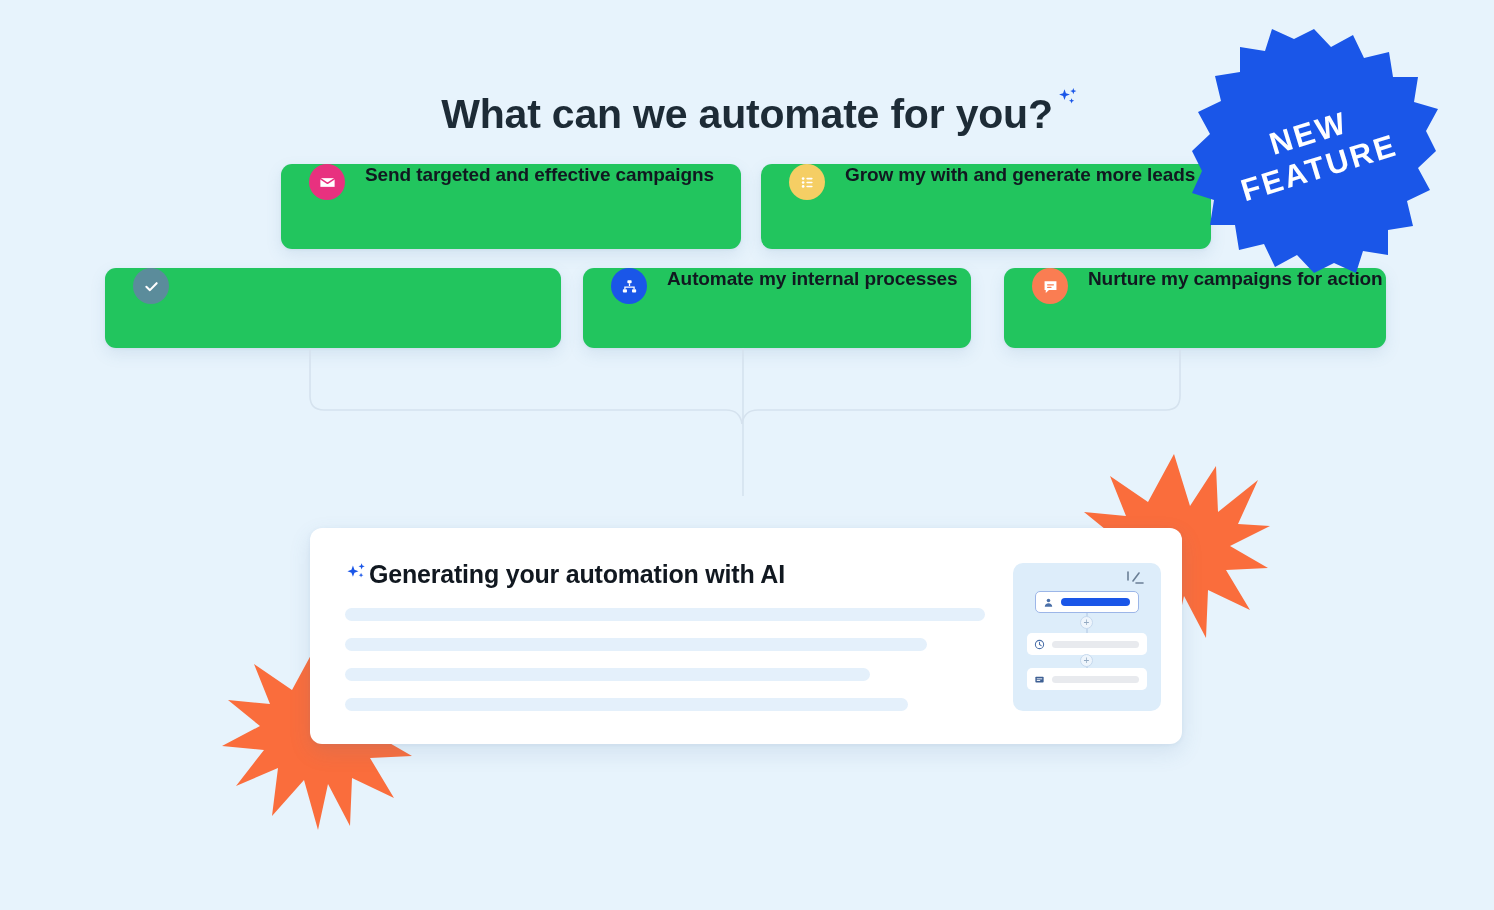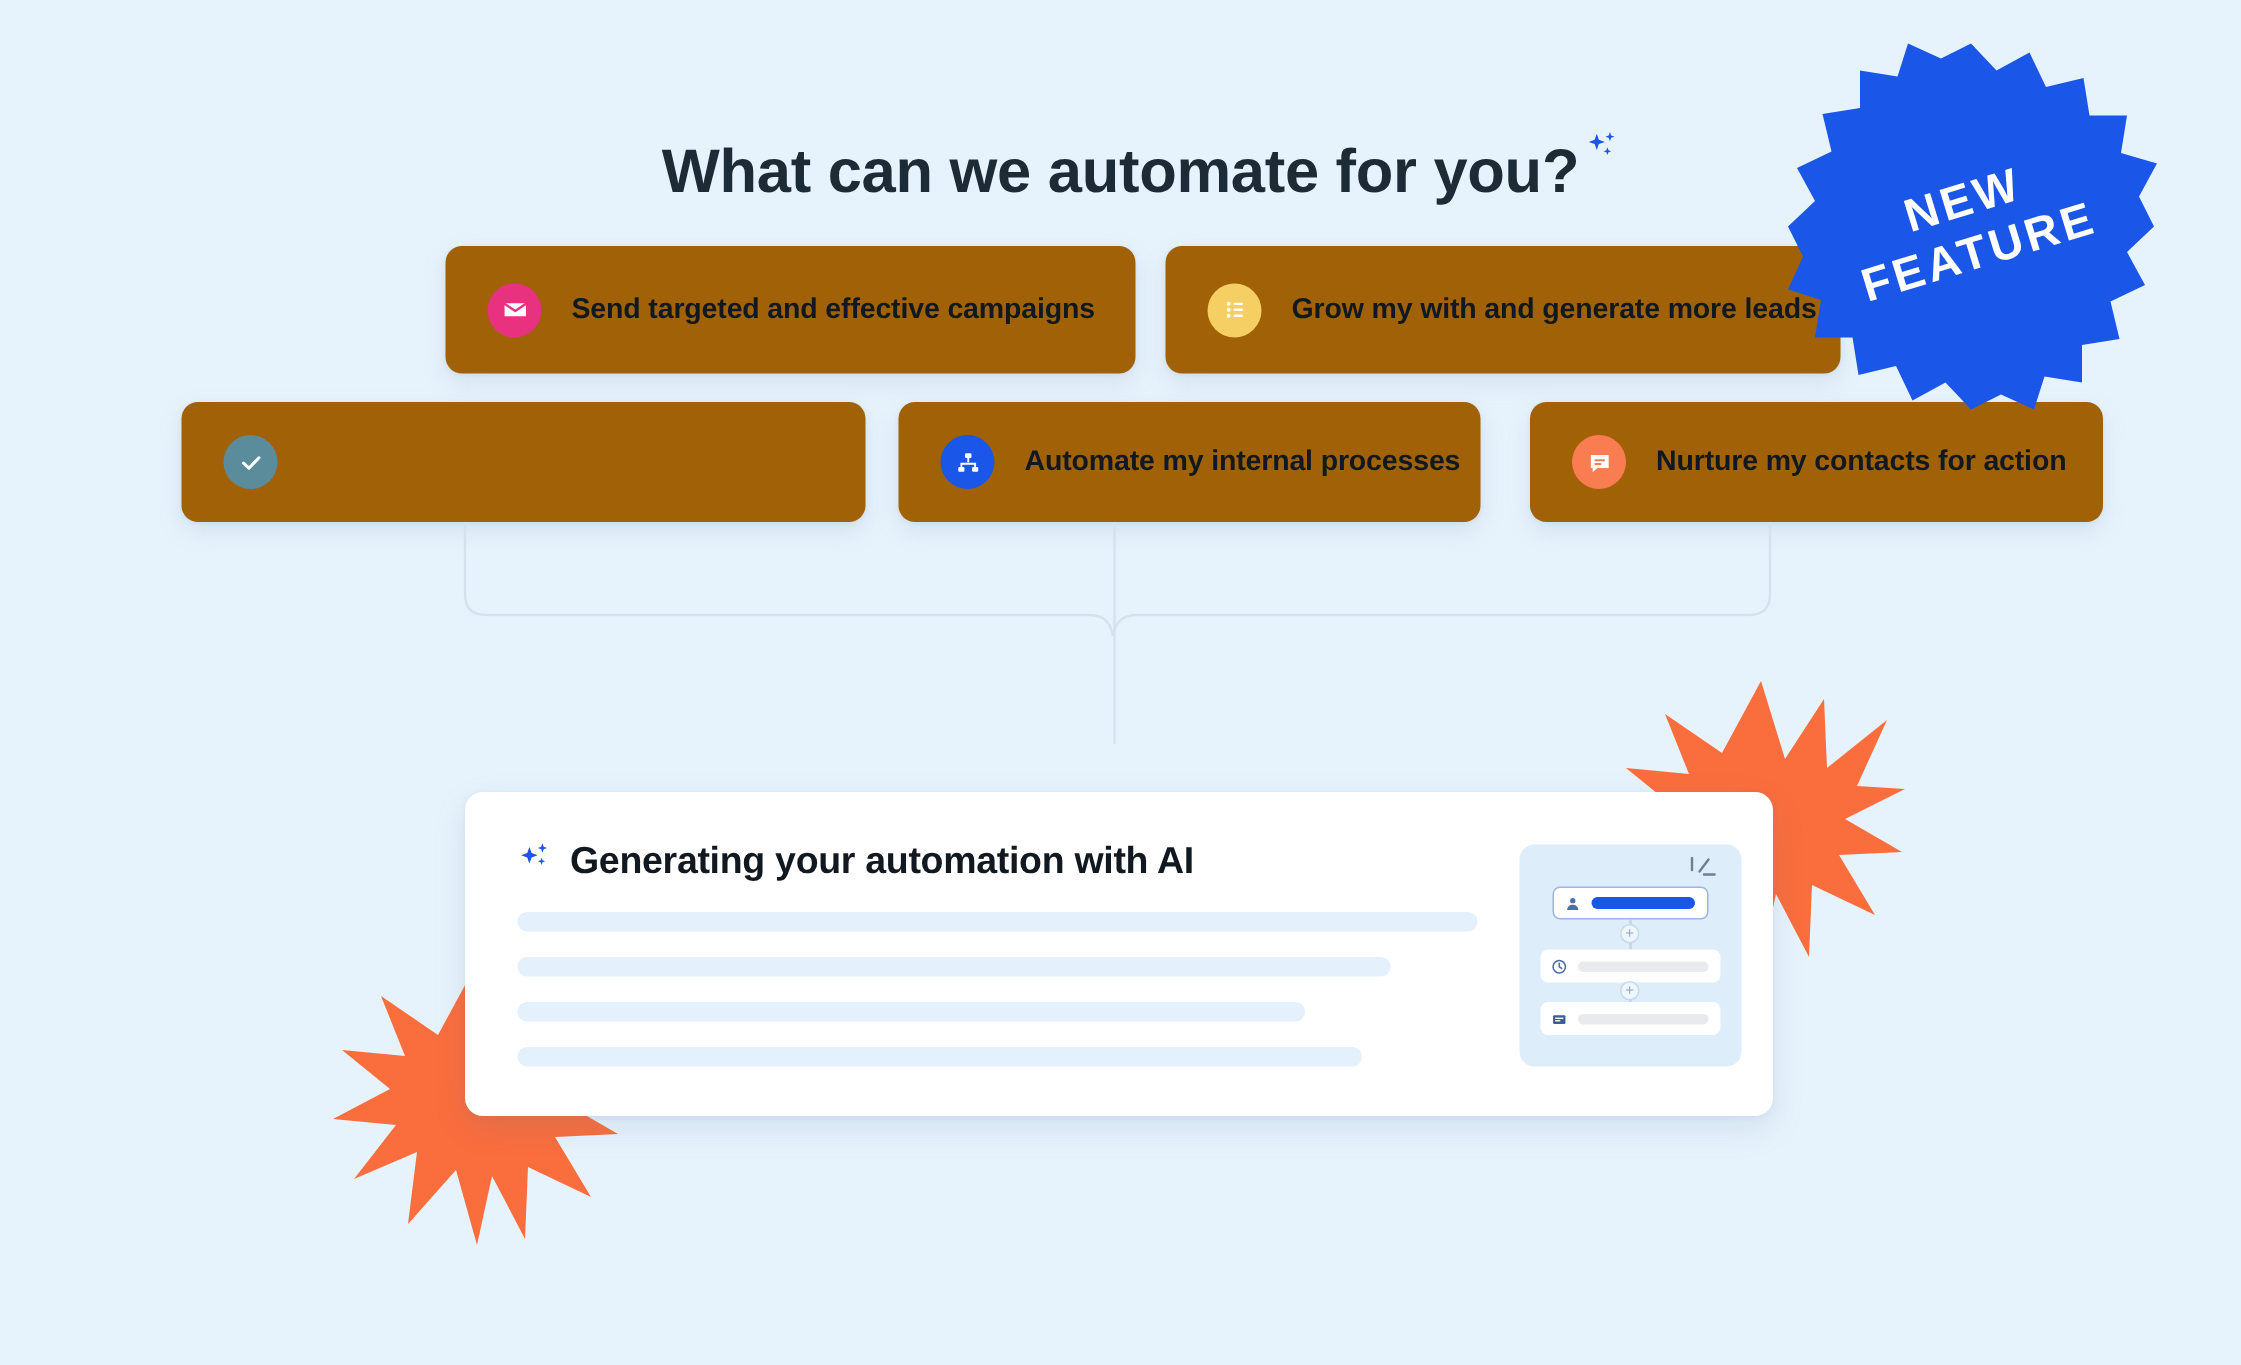--- a/index.html
+++ b/index.html
@@ -43,28 +43,26 @@
     position: absolute;
     right: -28px;
     top: -16px;
     width: 26px;
     height: 26px;
   }
 
   
   .card {
     position: absolute;
-    background: #a16207;
+    background: #22c55e;
     border-radius: 11px;
     box-shadow: 0 6px 16px rgba(80, 120, 160, 0.13), 0 1px 3px rgba(80, 120, 160, 0.08);
     display: flex;
-    align-items: center;
     box-sizing: border-box;
     cursor: pointer;
-    margin-left: 16px;
   }
   .card .ic {
     flex: 0 0 auto;
     width: 36px;
     height: 36px;
     border-radius: 50%;
     display: flex;
     align-items: center;
     justify-content: center;
     margin-left: 28px;
@@ -146,21 +144,20 @@
     border-radius: 12px;
     box-shadow: 0 8px 22px rgba(80, 120, 160, 0.14), 0 1px 4px rgba(80, 120, 160, 0.08);
     z-index: 5;
   }
   #ai-heading {
     position: absolute;
     left: 35px;
     top: 32px;
     display: flex;
     align-items: center;
-    gap: 11px;
   }
   #ai-heading .txt {
     font-size: 25px;
     font-weight: bold;
     color: #111820;
     letter-spacing: -0.2px;
   }
   .skeletons {
     position: absolute;
     left: 35px;
@@ -319,21 +316,21 @@
   </div>
 
   <div class="card" id="card-nurture">
     <span class="ic" style="background:#fa7d52;">
       <svg viewBox="0 0 24 24" width="19" height="19">
         <path d="M4.5 5.5h15v11h-9.5l-4 3.6V16.5h-1.5z" fill="#ffffff"></path>
         <rect x="7.5" y="9" width="9" height="1.7" rx="0.85" fill="#fa7d52"></rect>
         <rect x="7.5" y="12.2" width="6" height="1.7" rx="0.85" fill="#fa7d52"></rect>
       </svg>
     </span>
-    <span class="lbl">Nurture my contacts for action</span>
+    <span class="lbl">Nurture my campaigns for action</span>
   </div>
 
   <div id="badge-new-feature">
     <svg viewBox="0 0 248 248" width="248" height="248">
       <polygon fill="#1a56e8" points="
         124,2 141,20 163,8 174,31 199,25 203,50 228,50 224,75 248,82 236,104 
         246,124 228,141 240,163 217,174 223,199 198,203 198,228 173,224 166,246 
         144,236 124,246 107,228 85,240 74,217 49,223 45,198 20,198 24,173 2,166 
         12,144 2,124 20,107 8,85 31,74 25,49 50,45 50,20 75,24 82,2 104,12"></polygon>
     </svg>

